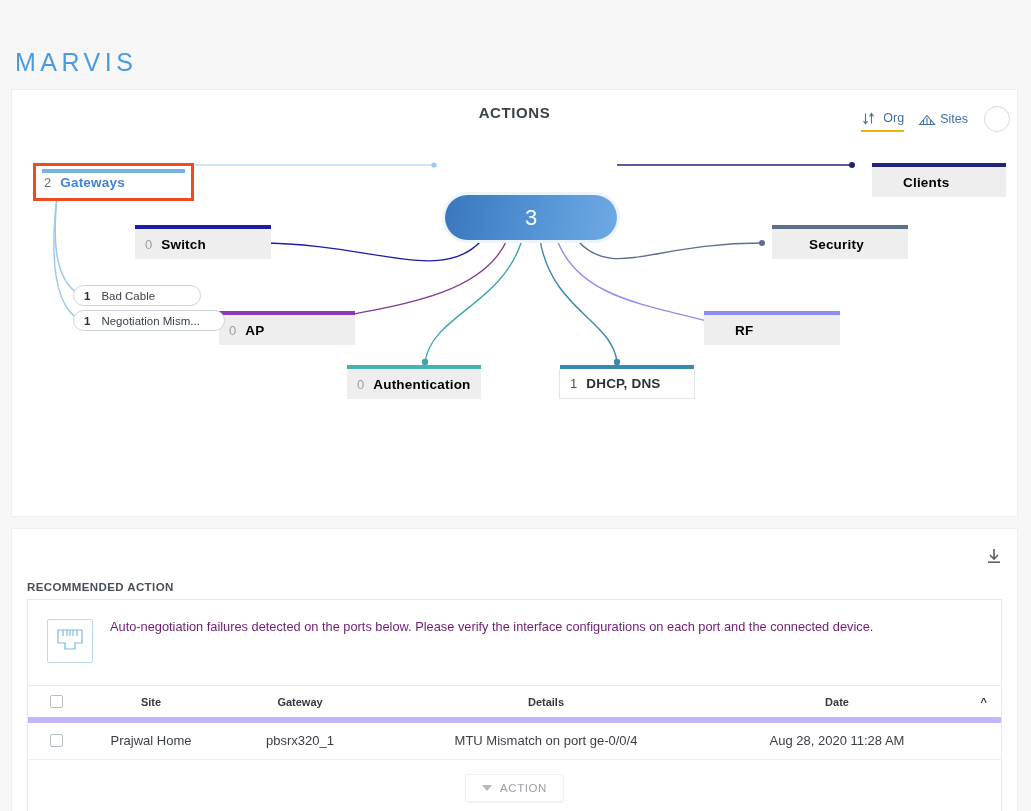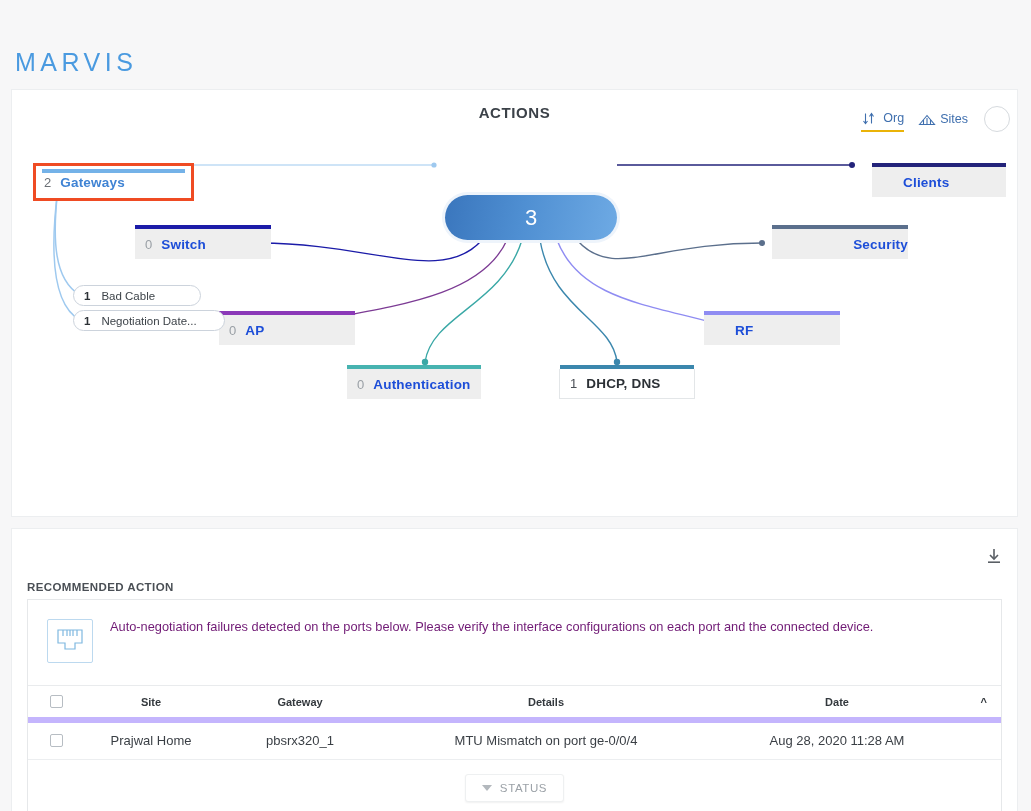--- a/index.html
+++ b/index.html
@@ -60,21 +60,21 @@
   
   .node {
     position: absolute; height: 30px;
     background: #eeeeee; display: flex; align-items: center;
     padding-left: 10px; gap: 9px;
   }
   .node .bar {
     position: absolute; left: 0; top: -4px; height: 4px; width: 100%;
   }
   .node .cnt { font-size: 13px; color: #9aa0a6; }
-  .node .lbl { font-size: 13.5px; font-weight: bold; color: #1d4ed8; letter-spacing: .2px; }
+  .node .lbl { font-size: 13.5px; font-weight: bold; color: #000000; letter-spacing: .2px; }
   .node.active { background: #ffffff; border: 1px solid #e3e6e8; border-top: none; }
   .node.active .cnt { color: #4a4f55; }
   .node.active .lbl { color: #2c3136; }
   .node.selected {
     background: #ffffff; border: 3px solid #ef4b23; height: 38px;
     padding-left: 8px;
   }
   .node.selected .cnt { color: #6b7076; }
   .node.selected .lbl { color: #3f83d4; }
   .node.selected .bar { left: 6px; top: 3px; width: calc(100% - 12px); }
@@ -230,21 +230,21 @@
       <span class="cnt">0</span>
       <span class="lbl">Switch</span>
     </div>
 
     <div class="node" style="left:860px; top:77px; width:134px; padding-left:22px;">
       <span class="bar" style="background: rgb(35, 35, 122);"></span>
       <span class="cnt"></span>
       <span class="lbl">Clients</span>
     </div>
 
-    <div class="node" style="left:760px; top:139px; width:136px; padding-left:40px;justify-content:flex-end;">
+    <div class="node" style="left:760px; top:139px; width:136px; padding-left:28px;">
       <span class="bar" style="background: rgb(91, 111, 140);"></span>
       <span class="cnt"></span>
       <span class="lbl">Security</span>
     </div>
 
     <div class="node" style="left:207px; top:225px; width:136px;">
       <span class="bar" style="background: rgb(139, 57, 184);"></span>
       <span class="cnt">0</span>
       <span class="lbl">AP</span>
     </div>
@@ -266,21 +266,21 @@
       <span class="cnt">1</span>
       <span class="lbl">DHCP, DNS</span>
     </div>
 
     <div class="subpill" style="left:61px; top:195px; width:128px;">
       <span class="n">1</span>
       <span>Bad Cable</span>
     </div>
     <div class="subpill" style="left:61px; top:220px; width:152px;">
       <span class="n">1</span>
-      <span>Negotiation Date...</span>
+      <span>Negotiation Mism...</span>
     </div>
   </div>
 
   <div class="detail-card">
 
 
     <div class="dl-icon">
       <svg viewBox="0 0 18 18" width="18" height="18">
         <g stroke="#5a5f65" stroke-width="1.6" fill="none">
           <path d="M9 2 V11"></path>
@@ -334,18 +334,18 @@
             <td class="col-det">MTU Mismatch on port ge-0/0/4</td>
             <td class="col-date">Aug 28, 2020 11:28 AM</td>
             <td class="col-caret"></td>
           </tr>
         </tbody>
       </table>
 
       <div class="status-wrap">
         <div class="status-btn">
           <span class="tri-down"></span>
-          <span>STATUS</span>
+          <span>ACTION</span>
         </div>
       </div>
     </div>
   </div>
 </div>
 
 </body></html>

